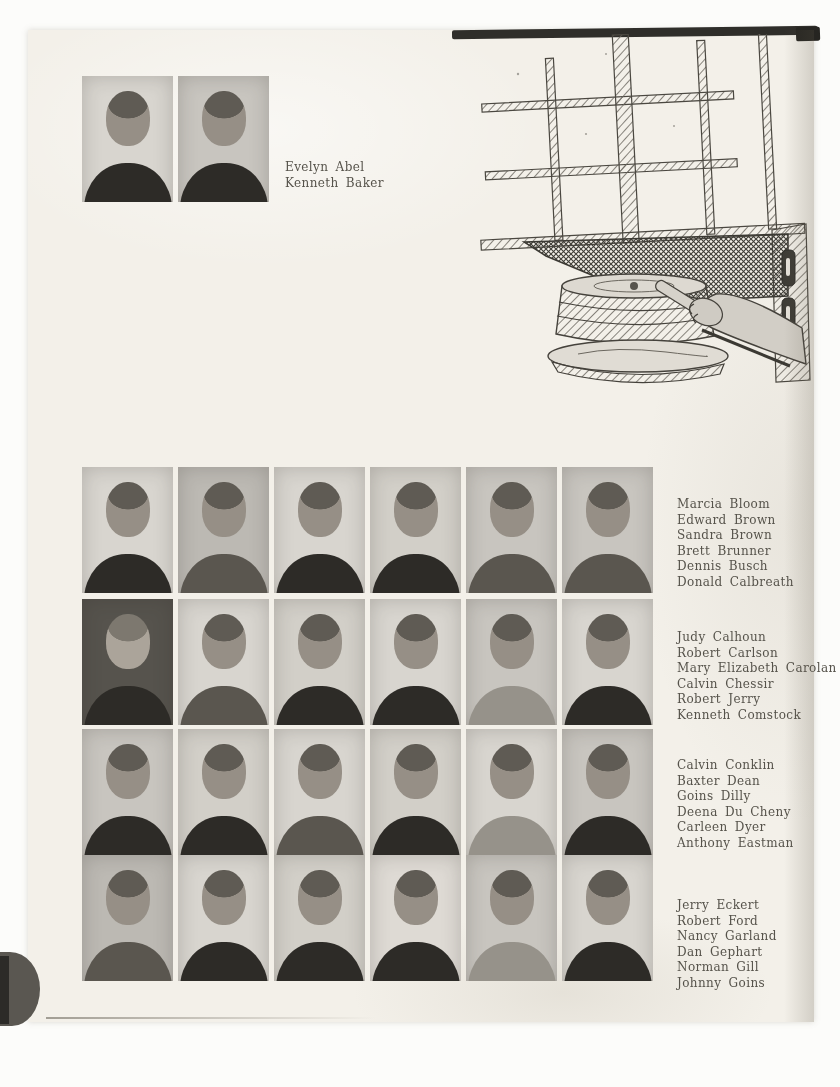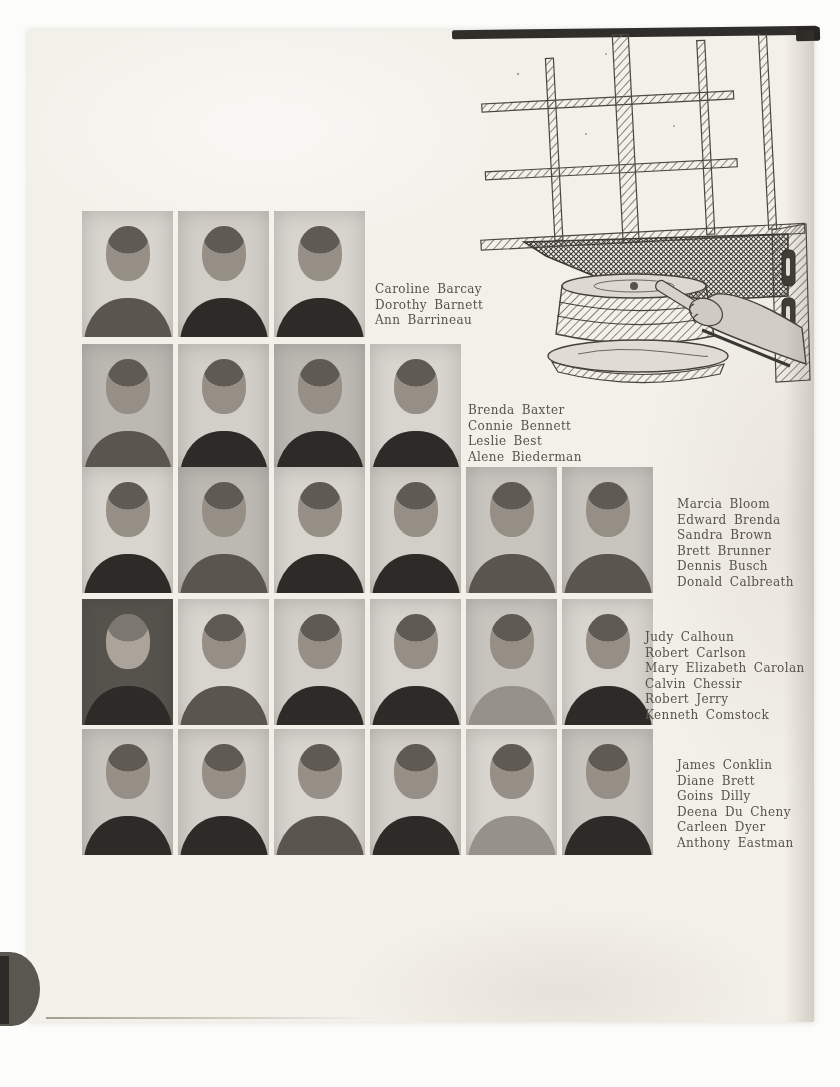--- a/index.html
+++ b/index.html
@@ -127,95 +127,97 @@
     <path d="M228 270 q-8 4 -2 10 M232 280 q-8 4 -2 9" stroke="#45423c" stroke-width="1.1" fill="none"></path>
     <path d="M236 296 L324 332" stroke="#3b3933" stroke-width="3"></path>
     <g fill="#57544d" opacity=".5">
       <circle cx="52" cy="40" r="1.2"></circle>
         <circle cx="120" cy="100" r="1.1"></circle>
       <circle cx="208" cy="92" r="1"></circle>
         <circle cx="140" cy="20" r="1"></circle>
     </g>
   </svg>
 
-
-  <div class="row" style="top:181px">
-    <div class="photo v1 sm" style="left:0"></div>
-    <div class="photo v3 sd" style="left:96px"></div>
-    <div class="photo v1 sd" style="left:192px"></div>
-    <div class="names" style="left:293px;top:71px">
-      <div class="nm">Caroline Barcay</div>
-      <div class="nm">Dorothy Barnett</div>
-      <div class="nm">Ann Barrineau</div>
-    </div>
-  </div>
-
-  <div class="row" style="top:314px">
-    <div class="photo v4 sm" style="left:0"></div>
-    <div class="photo v3 sd" style="left:96px"></div>
-    <div class="photo v4 sd" style="left:192px"></div>
-    <div class="photo v1 sd" style="left:288px"></div>
-    <div class="names" style="left:386px;top:59px">
-      <div class="nm">Brenda Baxter</div>
-      <div class="nm">Connie Bennett</div>
-      <div class="nm">Leslie Best</div>
-      <div class="nm">Alene Biederman</div>
-    </div>
-  </div>
+  <div class="row" style="top:46px">
+    <div class="photo v1 sd" style="left:0"></div>
+    <div class="photo v2 sd" style="left:96px"></div>
+    <div class="names" style="left:203px;top:84px">
+      <div class="nm">Evelyn Abel</div>
+      <div class="nm">Kenneth Baker</div>
+    </div>
+  </div>
+
+
 
   <div class="row" style="top:437px">
     <div class="photo v1 sd" style="left:0"></div>
     <div class="photo v4 sm" style="left:96px"></div>
     <div class="photo v1 sd" style="left:192px"></div>
     <div class="photo v3 sd" style="left:288px"></div>
     <div class="photo v2 sm" style="left:384px"></div>
     <div class="photo v2 sm" style="left:480px"></div>
     <div class="names" style="left:595px;top:30px">
       <div class="nm">Marcia Bloom</div>
-      <div class="nm">Edward Brenda</div>
+      <div class="nm">Edward Brown</div>
       <div class="nm">Sandra Brown</div>
       <div class="nm">Brett Brunner</div>
       <div class="nm">Dennis Busch</div>
       <div class="nm">Donald Calbreath</div>
     </div>
   </div>
 
   <div class="row" style="top:569px">
     <div class="photo vd sd" style="left:0"></div>
     <div class="photo v1 sm" style="left:96px"></div>
     <div class="photo v3 sd" style="left:192px"></div>
     <div class="photo v1 sd" style="left:288px"></div>
     <div class="photo v2 sl" style="left:384px"></div>
     <div class="photo v1 sd" style="left:480px"></div>
-    <div class="names" style="left:563px;top:31px">
+    <div class="names" style="left:595px;top:31px">
       <div class="nm">Judy Calhoun</div>
       <div class="nm">Robert Carlson</div>
       <div class="nm">Mary Elizabeth Carolan</div>
       <div class="nm">Calvin Chessir</div>
       <div class="nm">Robert Jerry</div>
       <div class="nm">Kenneth Comstock</div>
     </div>
   </div>
 
   <div class="row" style="top:699px">
     <div class="photo v2 sd" style="left:0"></div>
     <div class="photo v3 sd" style="left:96px"></div>
     <div class="photo v1 sm" style="left:192px"></div>
     <div class="photo v3 sd" style="left:288px"></div>
     <div class="photo v1 sl" style="left:384px"></div>
     <div class="photo v2 sd" style="left:480px"></div>
     <div class="names" style="left:595px;top:29px">
-      <div class="nm">James Conklin</div>
-      <div class="nm">Diane Brett</div>
+      <div class="nm">Calvin Conklin</div>
+      <div class="nm">Baxter Dean</div>
       <div class="nm">Goins Dilly</div>
       <div class="nm">Deena Du Cheny</div>
       <div class="nm">Carleen Dyer</div>
       <div class="nm">Anthony Eastman</div>
     </div>
   </div>
 
+  <div class="row" style="top:825px">
+    <div class="photo v4 sm" style="left:0"></div>
+    <div class="photo v1 sd" style="left:96px"></div>
+    <div class="photo v3 sd" style="left:192px"></div>
+    <div class="photo v5 sd" style="left:288px"></div>
+    <div class="photo v2 sl" style="left:384px"></div>
+    <div class="photo v1 sd" style="left:480px"></div>
+    <div class="names" style="left:595px;top:43px">
+      <div class="nm">Jerry Eckert</div>
+      <div class="nm">Robert Ford</div>
+      <div class="nm">Nancy Garland</div>
+      <div class="nm">Dan Gephart</div>
+      <div class="nm">Norman Gill</div>
+      <div class="nm">Johnny Goins</div>
+    </div>
+  </div>
 
   <div class="right-curl"></div>
   <div class="bottom-edge"></div>
 </div>
 
 <div class="corner-blob"></div>
 <div class="corner-sliver"></div>
 
 </body></html>

